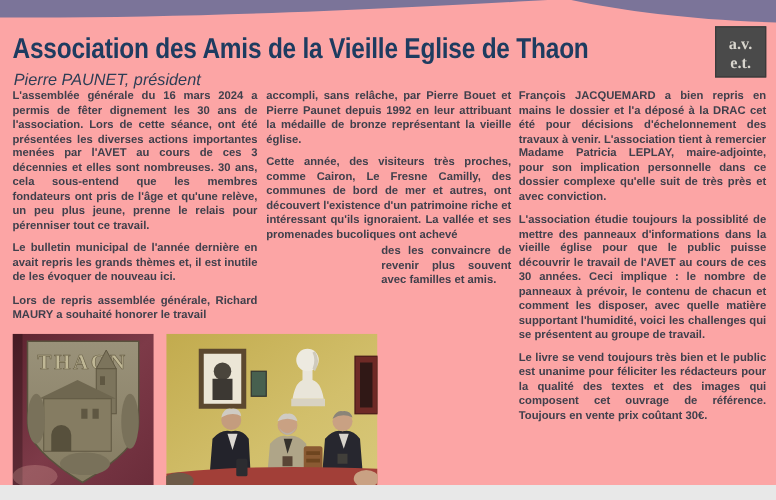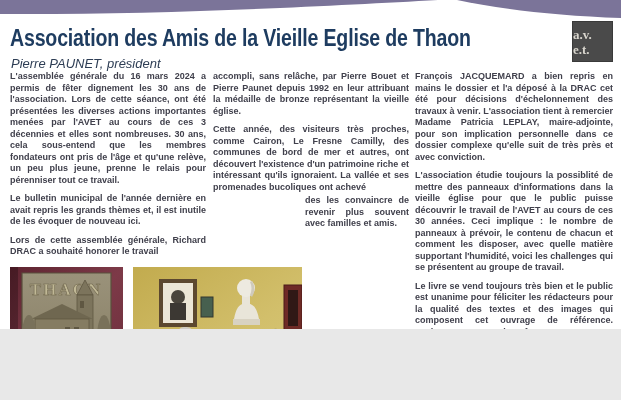--- a/index.html
+++ b/index.html
@@ -1,34 +1,34 @@
 <!DOCTYPE html>
 <html><head>
 <meta charset="utf-8">
 <style>
   html,body{margin:0;padding:0;}
   body{background:#e8e8e8;}
   .page{
-    position:relative;width:621px;height:329px;background:#ffffff;overflow:hidden;
+    position:relative;width:621px;height:388px;background:#fca5a5;overflow:hidden;
     font-family:"Liberation Sans",sans-serif;
   }
   .wave{position:absolute;top:0;left:0;display:block;}
   .title{
     position:absolute;left:10px;top:25px;margin:0;
     font-size:23px;font-weight:bold;color:#1e3c60;white-space:nowrap;
     transform:scaleX(0.85);transform-origin:0 0;letter-spacing:-0.2px;
   }
   .subtitle{
     position:absolute;left:11px;top:56px;font-size:13px;font-style:italic;color:#2e3e55;
   }
   .logo{
     position:absolute;left:572px;top:21px;width:41px;height:41px;background:#4a4a4a;
     border:1px solid #3a3a3a;box-sizing:border-box;
     color:#d8d5cd;font-family:"Liberation Serif",serif;font-weight:bold;font-size:13px;
-    line-height:15px;text-align:left;display:flex;flex-direction:column;justify-content:center;
+    line-height:15px;text-align:center;display:flex;flex-direction:column;justify-content:center;
   }
   .col{
     position:absolute;top:71px;color:#40404c;font-size:9px;line-height:11.5px;text-align:justify;font-weight:bold;
   }
   .col p{margin:0 0 7px;}
   .col1{left:10px;width:196px;}
   .col2{left:213px;width:196px;}
   .col3{left:415px;width:198px;}
   .wrap-indent{margin-left:92px;}
   .photo{position:absolute;display:block;}
@@ -48,21 +48,21 @@
   <h1 class="title">Association des Amis de la Vieille Eglise de Thaon</h1>
   <div class="subtitle">Pierre PAUNET, président</div>
   <div class="logo">
     <div>a.v.</div>
     <div>e.t.</div>
   </div>
 
   <div class="col col1">
     <p>L'assemblée générale du 16 mars 2024 a permis de fêter dignement les 30 ans de l'association. Lors de cette séance, ont été présentées les diverses actions importantes menées par l'AVET au cours de ces 3 décennies et elles sont nombreuses. 30 ans, cela sous-entend que les membres fondateurs ont pris de l'âge et qu'une relève, un peu plus jeune, prenne le relais pour pérenniser tout ce travail.</p>
     <p>Le bulletin municipal de l'année dernière en avait repris les grands thèmes et, il est inutile de les évoquer de nouveau ici.</p>
-    <p>Lors de cette assemblée générale, Richard DRAC a souhaité honorer le travail</p>
+    <p>Lors de repris assemblée générale, Richard MAURY a souhaité honorer le travail</p>
   </div>
 
   <div class="col col2">
     <p>accompli, sans relâche, par Pierre Bouet et Pierre Paunet depuis 1992 en leur attribuant la médaille de bronze représentant la vieille église.</p>
     <p style="margin-bottom:2px">Cette année, des visiteurs très proches, comme Cairon, Le Fresne Camilly, des communes de bord de mer et autres, ont découvert l'existence d'un patrimoine riche et intéressant qu'ils ignoraient. La vallée et ses promenades bucoliques ont achevé</p>
     <div class="wrap-indent">
       <p>des les convaincre de revenir plus souvent avec familles et amis.</p>
     </div>
   </div>
 

